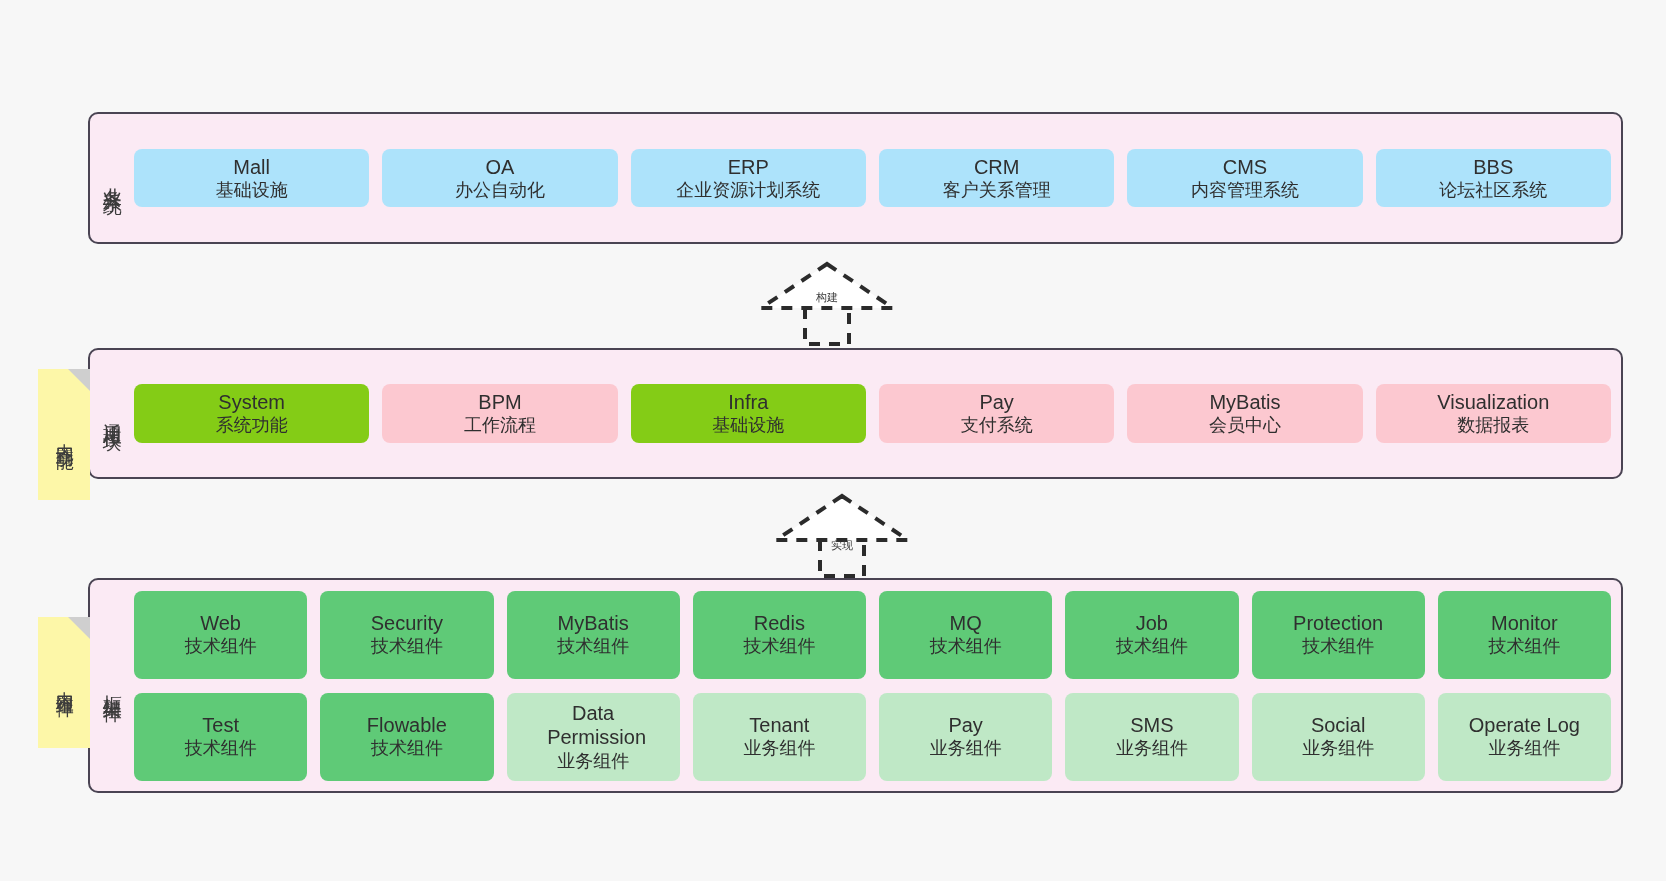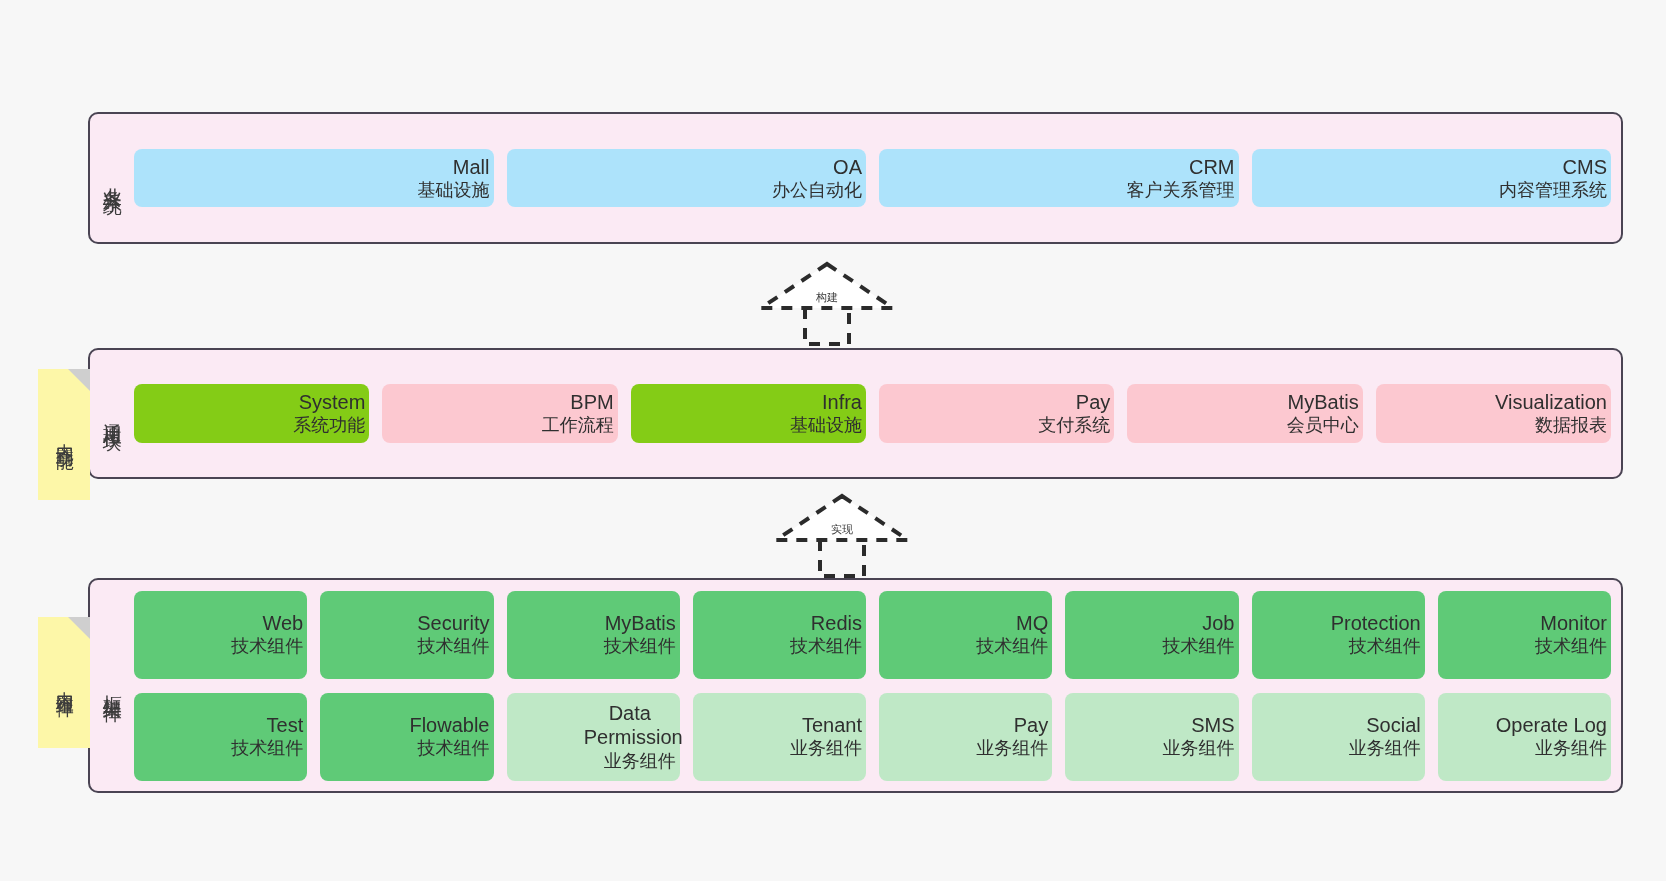--- a/index.html
+++ b/index.html
@@ -67,25 +67,25 @@
     width: 100%;
     gap: 14px;
   }
 
   
   .card {
     flex: 1 1 0;
     border-radius: 8px;
     display: flex;
     flex-direction: column;
-    align-items: flex-end;
+    align-items: center;
     justify-content: center;
     text-align: center;
     box-sizing: border-box;
-    padding: 6px 4px;
+    padding: 6px 16px;
     color: #2f2f2f;
   }
   .card .t1 {
     font-size: 20px;
     line-height: 1.22;
   }
   .card .t2 {
     font-size: 18px;
     line-height: 1.25;
   }
@@ -152,31 +152,39 @@
         <div class="card blue">
           <div class="t1">Mall</div>
           <div class="t2">基础设施</div>
         </div>
 
         <div class="card blue">
           <div class="t1">OA</div>
           <div class="t2">办公自动化</div>
         </div>
 
+        <div class="card blue">
+          <div class="t1">ERP</div>
+          <div class="t2">企业资源计划系统</div>
+        </div>
 
         <div class="card blue">
           <div class="t1">CRM</div>
           <div class="t2">客户关系管理</div>
         </div>
 
         <div class="card blue">
           <div class="t1">CMS</div>
           <div class="t2">内容管理系统</div>
         </div>
 
+        <div class="card blue">
+          <div class="t1">BBS</div>
+          <div class="t2">论坛社区系统</div>
+        </div>
 
       </div>
     </div>
   </div>
 
   <div class="gen-arrow" style="left:757px; top:258px; width:140px; height:88px;">
     <svg width="140" height="88" viewBox="0 0 140 88">
 
       <polygon points="70,6 136,50 4,50" fill="#ffffff" stroke="#2b2b2b" stroke-width="4" stroke-dasharray="11 9" stroke-linejoin="miter"></polygon>
 
@@ -227,21 +235,21 @@
 
       </div>
     </div>
   </div>
 
   <div class="gen-arrow" style="left:772px; top:490px; width:140px; height:88px;">
     <svg width="140" height="88" viewBox="0 0 140 88">
       <polygon points="70,6 136,50 4,50" fill="#ffffff" stroke="#2b2b2b" stroke-width="4" stroke-dasharray="11 9" stroke-linejoin="miter"></polygon>
       <path d="M48,50 L48,86 L92,86 L92,50" fill="none" stroke="#2b2b2b" stroke-width="4" stroke-dasharray="11 9"></path>
     </svg>
-    <span class="lbl" style="top:32px;">实现</span>
+    <span class="lbl" style="top:48px;">实现</span>
   </div>
 
   <div class="note" style="left:38px; top:617px; width:52px; height:131px;">
     <span class="fold"></span>
     <span>内置组件</span>
   </div>
 
   <div class="layer" id="layer-framework" style="left:88px; top:578px; width:1535px; height:215px;">
     <div class="layer-title">框架组件</div>
     <div class="layer-body">

